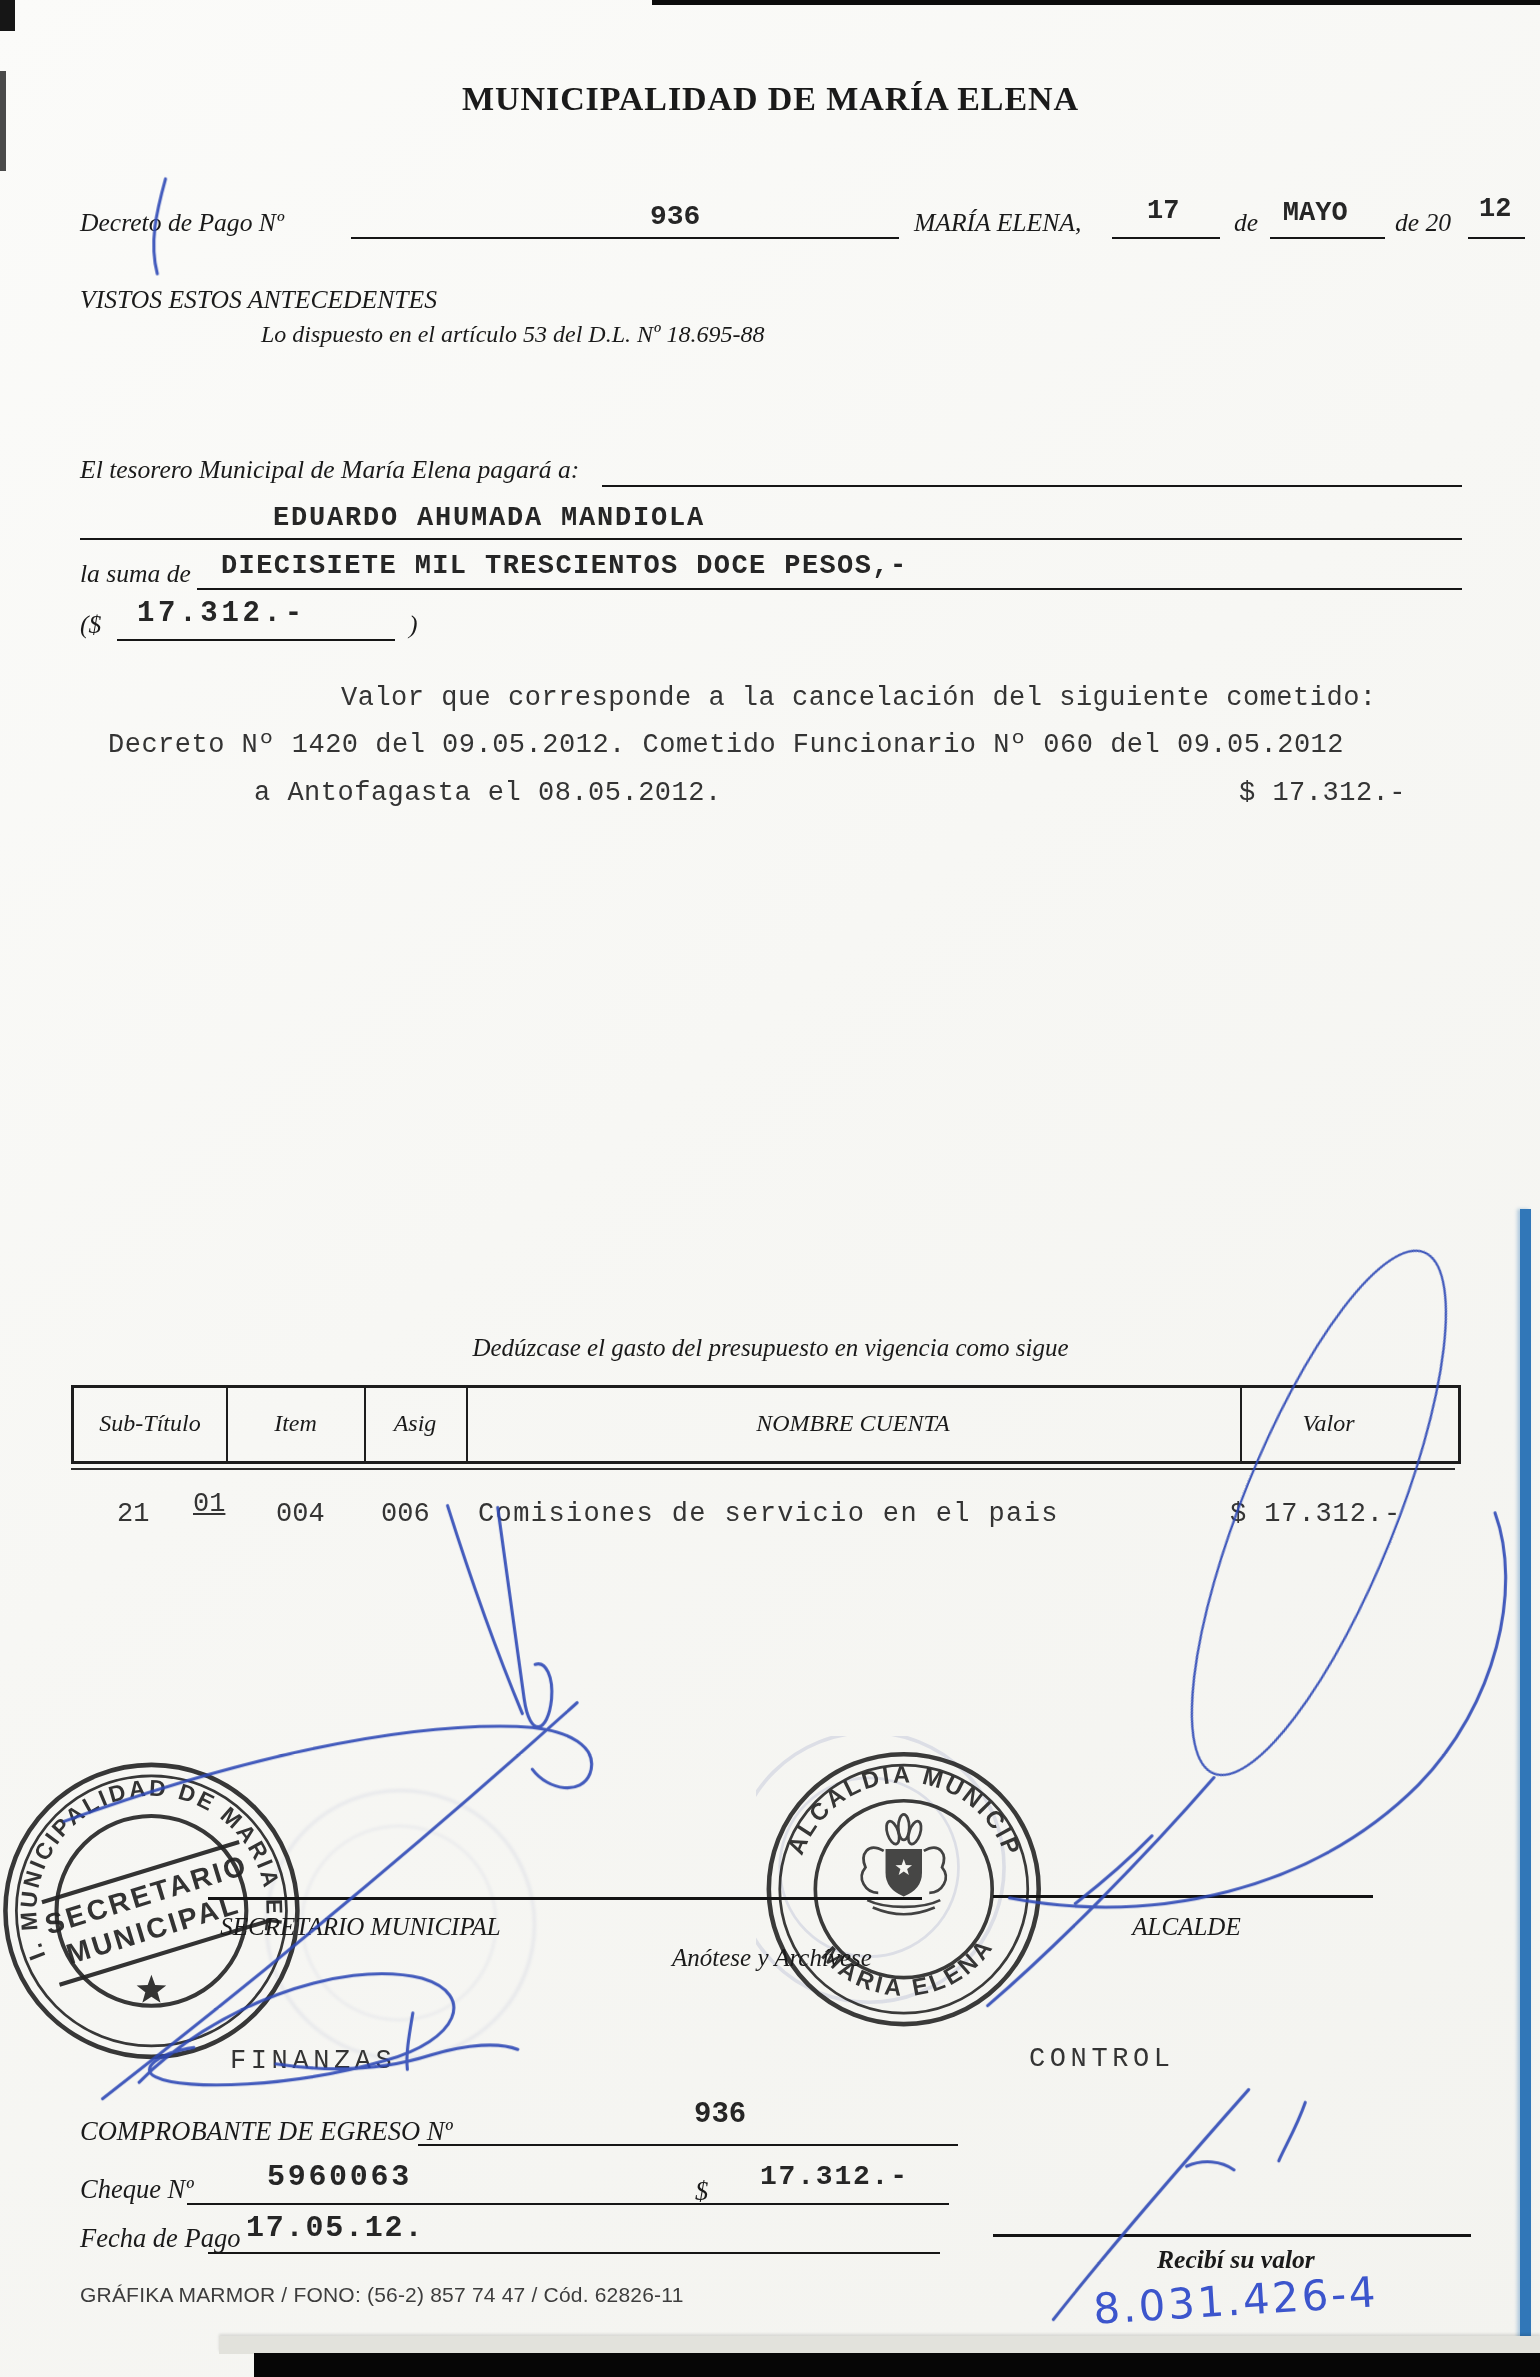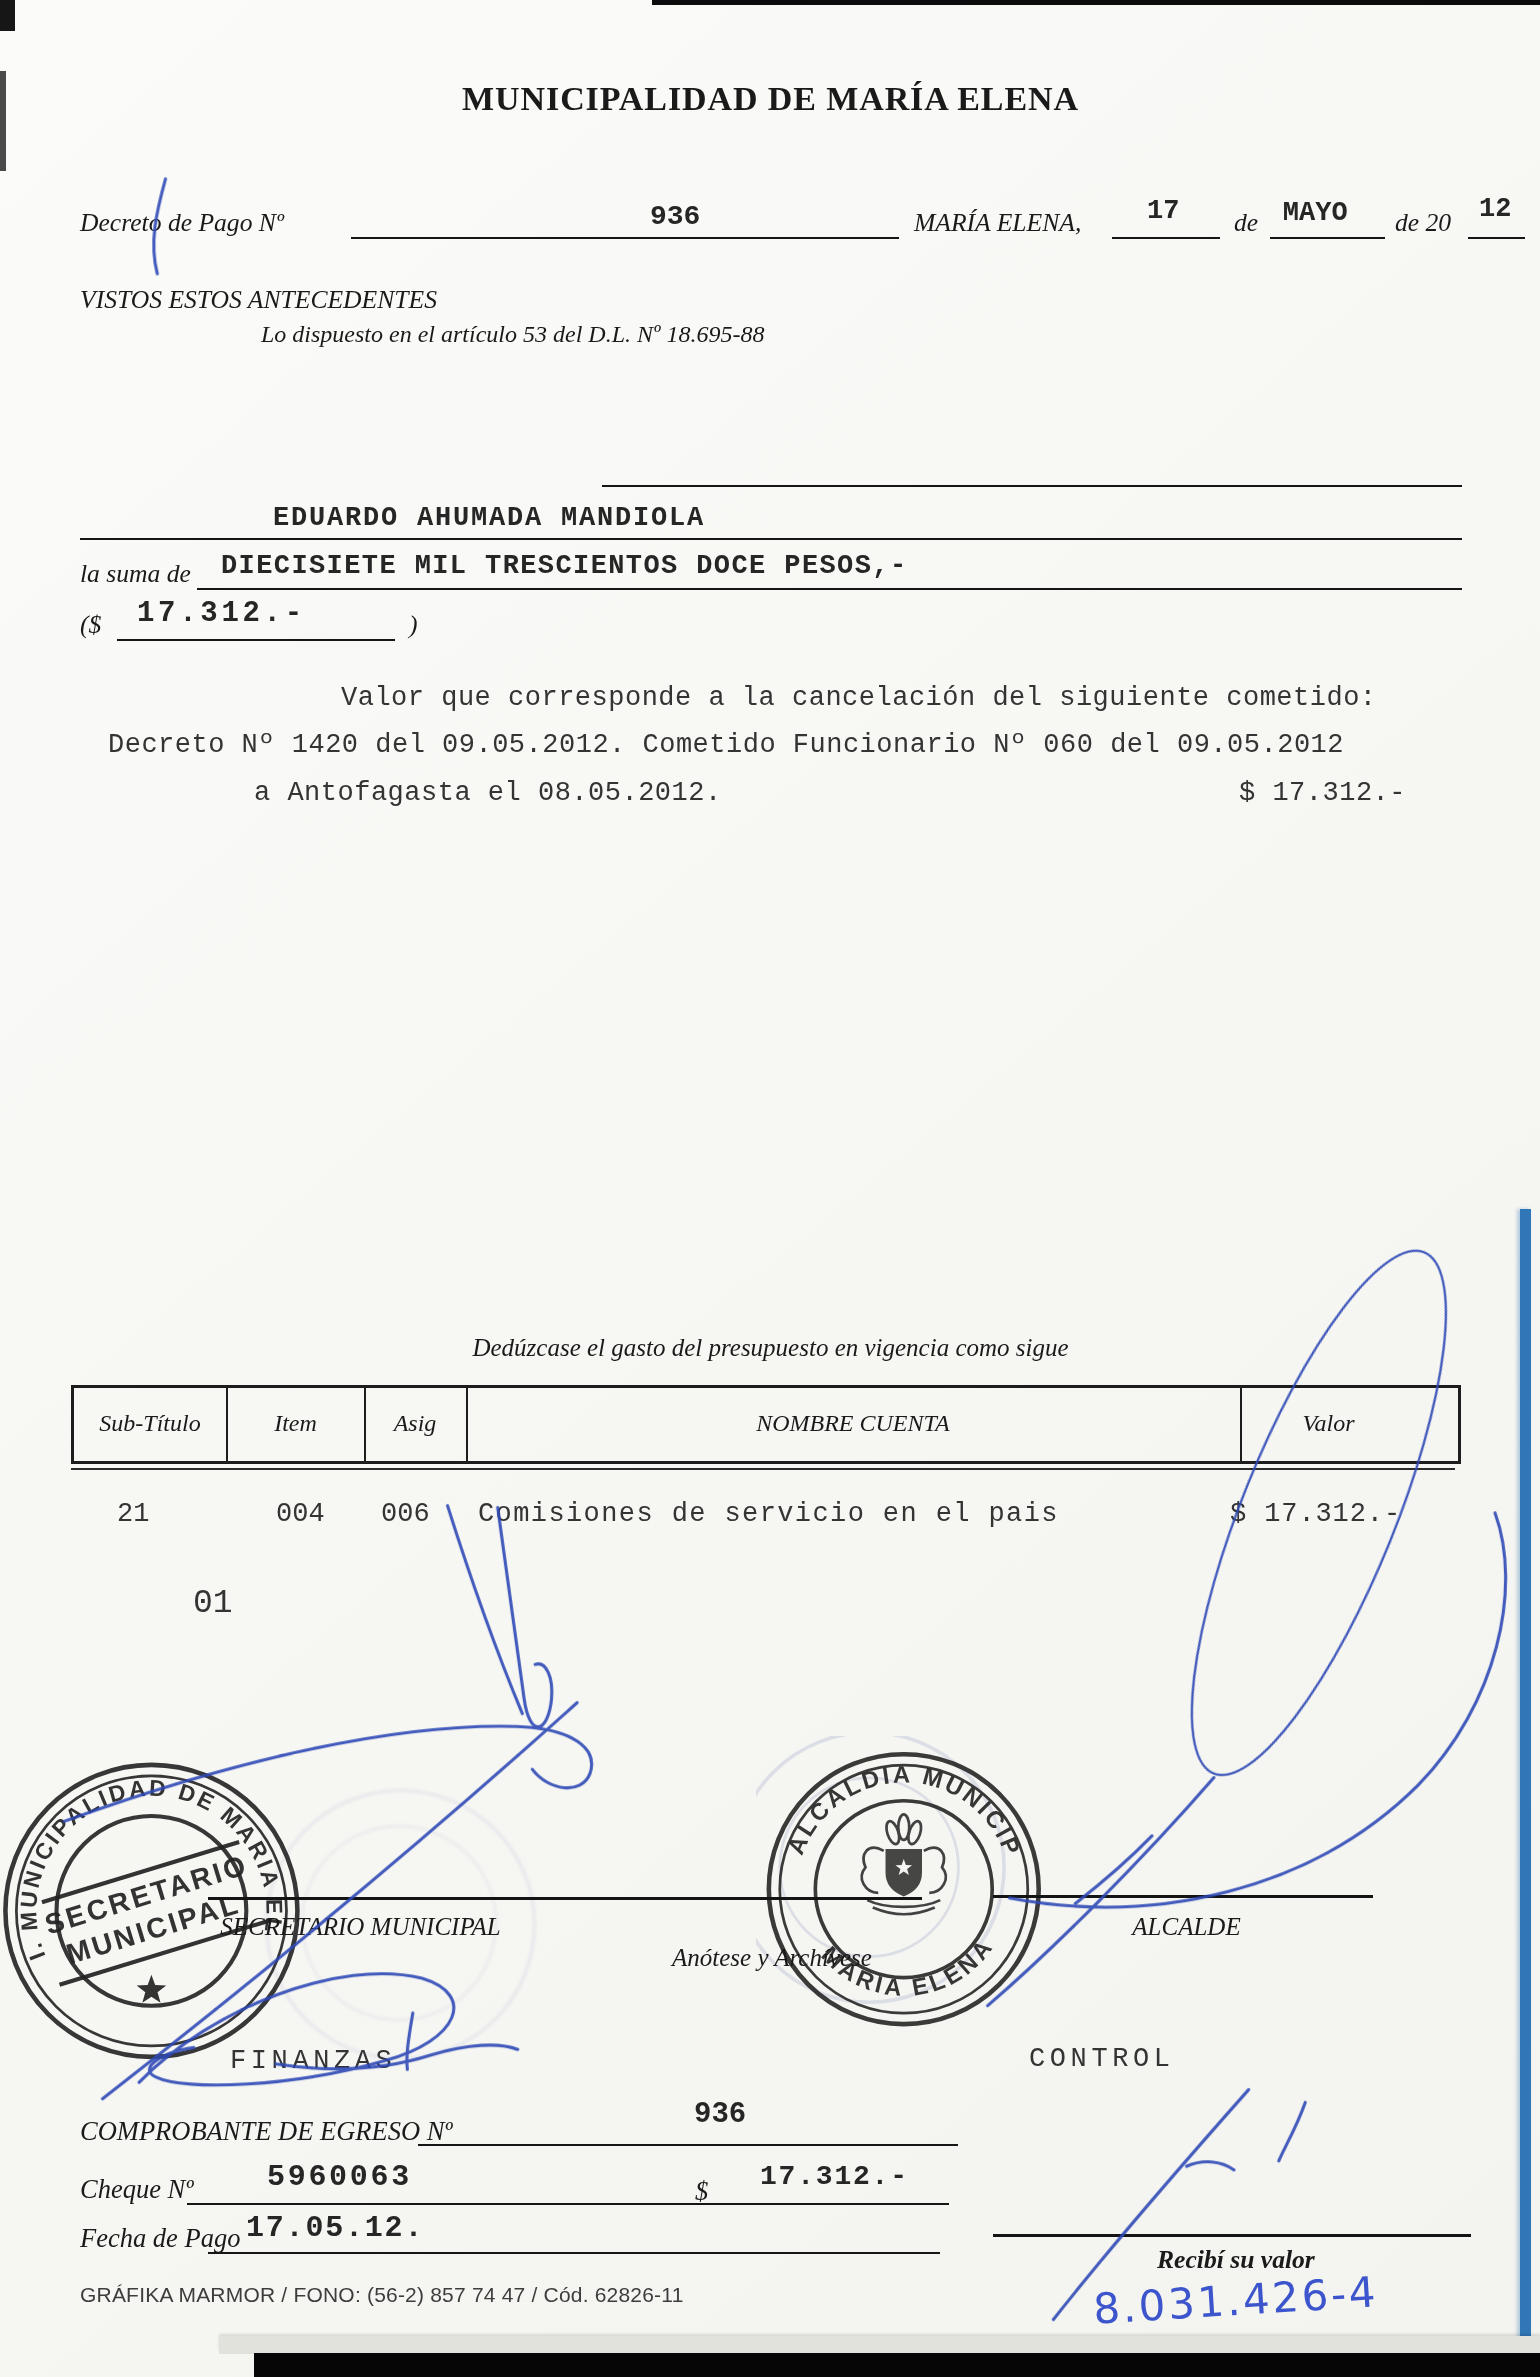--- a/index.html
+++ b/index.html
@@ -43,20 +43,21 @@
     <span class="abs type type-b" style="left:12.8px;bottom:9px;font-size:27px;">MAYO</span>
   </div>
   <span class="abs ser-i lbl" style="left:1395px;top:208px;">de 20</span>
   <div class="abs uline" style="left:1468px;top:193px;width:57px;height:44px;">
     <span class="abs type type-b" style="left:11px;bottom:12.8px;font-size:27px;">12</span>
   </div>
 
   <span class="abs ser-i lbl" style="left:80px;top:285px;">VISTOS ESTOS ANTECEDENTES</span>
   <span class="abs ser-i" style="left:261px;top:321px;font-size:24px;">Lo dispuesto en el artículo 53 del D.L. Nº 18.695-88</span>
 
+  <span class="abs ser-i lbl" style="left:80px;top:455px;">El tesorero Municipal de María Elena pagará a:</span>
   <div class="abs uline" style="left:602px;top:447px;width:860px;height:38px;"></div>
 
   <div class="abs uline" style="left:80px;top:496px;width:1382px;height:42px;">
     <span class="abs type type-b" style="left:193px;bottom:5.5px;font-size:27px;letter-spacing:1.8px;">EDUARDO AHUMADA MANDIOLA</span>
   </div>
 
   <span class="abs ser-i lbl" style="left:80px;top:559px;">la suma de</span>
   <div class="abs uline" style="left:197px;top:546px;width:1265px;height:42px;">
     <span class="abs type type-b" style="left:24px;bottom:7.3px;font-size:27px;letter-spacing:1.4px;">DIECISIETE MIL TRESCIENTOS DOCE PESOS,-</span>
   </div>
@@ -81,21 +82,21 @@
     <div class="abs col-div" style="left:1166px;"></div>
     <span class="abs ser-i hdr-it" style="left:0;top:22px;width:152px;text-align:center;">Sub-Título</span>
     <span class="abs ser-i hdr-it" style="left:152px;top:22px;width:139px;text-align:center;">Item</span>
     <span class="abs ser-i hdr-it" style="left:290px;top:22px;width:102px;text-align:center;">Asig</span>
     <span class="abs ser-i hdr-it" style="left:392px;top:22px;width:774px;text-align:center;">NOMBRE CUENTA</span>
     <span class="abs ser-i hdr-it" style="left:1146px;top:22px;width:217px;text-align:center;">Valor</span>
   </div>
   <div class="abs" style="left:71px;top:1468px;width:1384px;height:2.3px;background:#2b2b2b;"></div>
 
   <span class="abs type" style="left:117px;top:1499px;font-size:27px;">21</span>
-  <span class="abs type" style="left:193px;top:1585px;font-size:33px;">01</span>
+  <span class="abs type" style="left:193px;top:1489px;font-size:27px;text-decoration:underline;">01</span>
   <span class="abs type" style="left:276px;top:1499px;font-size:27px;">004</span>
   <span class="abs type" style="left:381px;top:1499px;font-size:27px;">006</span>
   <span class="abs type" style="left:478px;top:1499px;font-size:27px;letter-spacing:1.4px;">Comisiones de servicio en el pais</span>
   <span class="abs type" style="left:1230px;top:1499px;font-size:27px;letter-spacing:0.9px;">$ 17.312.-</span>
 
   <div class="ghost" style="left:265px;top:1789px;width:265px;height:265px;"></div>
   <div class="ghost" style="left:301px;top:1825px;width:192px;height:192px;border-width:2.7px;"></div>
 
   <svg class="abs" style="left:-11px;top:1732px;" width="365" height="365" viewBox="0 0 400 400">
     <g stroke="#232323" fill="none" opacity="0.9">

